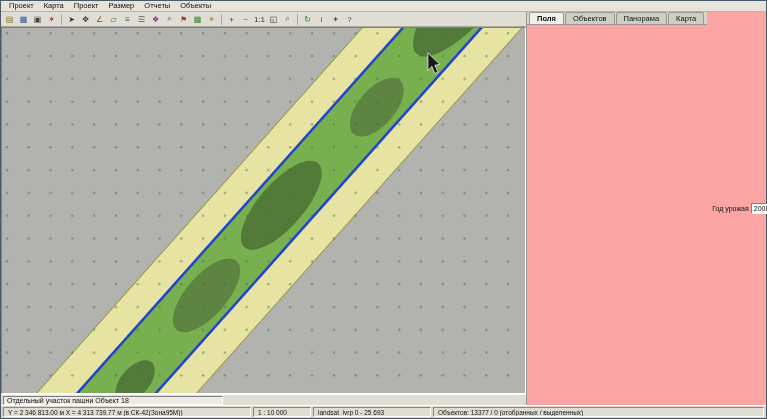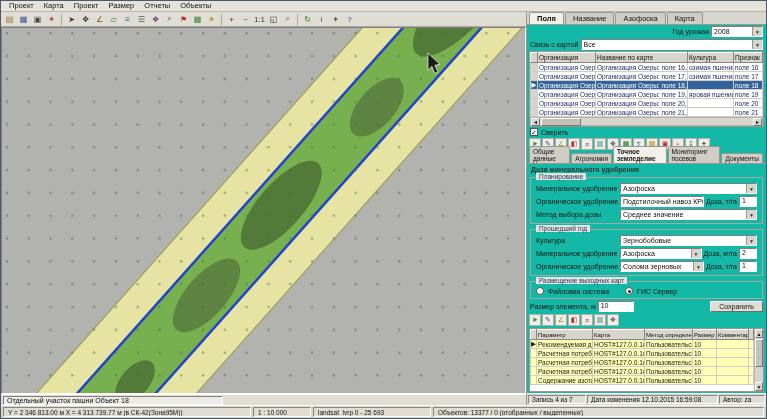--- a/index.html
+++ b/index.html
@@ -27,21 +27,21 @@
   .tb-btn { width:13px; height:13px; border:1px solid #e0ddd4; display:flex; align-items:center; justify-content:center; font-size:8px; background:#e0ddd4; }
   .tb-sep { width:1px; height:11px; background:#aaa79e; margin:0 2px; }
 
   
   .map-wrap { flex:1; position:relative; border:1px solid; border-color:#808080 #fff #fff #808080; background:#b2b2ae; min-height:0; }
   .map-wrap svg { width:100%; height:100%; display:block; }
   .map-status { height:11px; background:#e0ddd4; border-top:1px solid #fff; display:flex; align-items:center; flex:0 0 11px; }
   .map-status .fld { background:#eceae2; border:1px solid; border-color:#808080 #fff #fff #808080; height:9px; line-height:8px; font-size:7px; padding:0 3px; margin-left:2px; min-width:220px; }
 
   
-  .panel { width:239px; flex:0 0 239px; background:#14b8a6; display:flex; flex-direction:column; font-size:7px; }
+  .panel { width:239px; flex:0 0 239px; background:#fca5a5; display:flex; flex-direction:row; font-size:7px; }
   .ptabs { display:flex; height:13px; align-items:flex-end; padding:1px 2px 0; border-bottom:1px solid #9a978e; background:#d8d5cc; flex:0 0 13px; }
   .tab { padding:1px 7px; border:1px solid #9a978e; border-bottom:none; background:#d0cdc4; margin-right:1px; border-radius:2px 2px 0 0; font-size:7.5px; }
   .tab.active { background:#f2f0e8; font-weight:bold; }
 
   .row { display:flex; align-items:center; gap:2px; padding:1px 3px; }
   .lbl { white-space:nowrap; }
   .dd { flex:1; display:flex; align-items:center; background:#fff; border:1px solid; border-color:#7f7f7f #fff #fff #7f7f7f; height:11px; padding-left:2px; overflow:hidden; white-space:nowrap; }
   .dd .arrow { margin-left:auto; width:10px; align-self:stretch; background:#d8d5cc; border-left:1px solid #9a978e; display:flex; align-items:center; justify-content:center; font-size:5px; color:#333; }
   .inp { background:#fff; border:1px solid; border-color:#7f7f7f #fff #fff #7f7f7f; height:11px; width:18px; padding:0 2px; font-size:7px; }
 
@@ -158,22 +158,22 @@
       </div>
 
       <div class="map-status">
         <span class="fld">Отдельный участок пашни Объект 18</span>
       </div>
     </div>
 
     <div class="panel">
       <div class="ptabs" id="panel-tabs">
           <span class="tab active">Поля</span>
-          <span class="tab">Название</span>
-          <span class="tab">Азофоска</span>
+          <span class="tab">Объектов</span>
+          <span class="tab">Панорама</span>
           <span class="tab">Карта</span>
         </div>
 
       <div class="row">
         <span style="flex:1"></span>
         <span class="lbl">Год урожая</span>
         <span class="dd" style="flex:0 0 52px">
           <span>2008</span>
           <span class="arrow">▼</span>
         </span>

